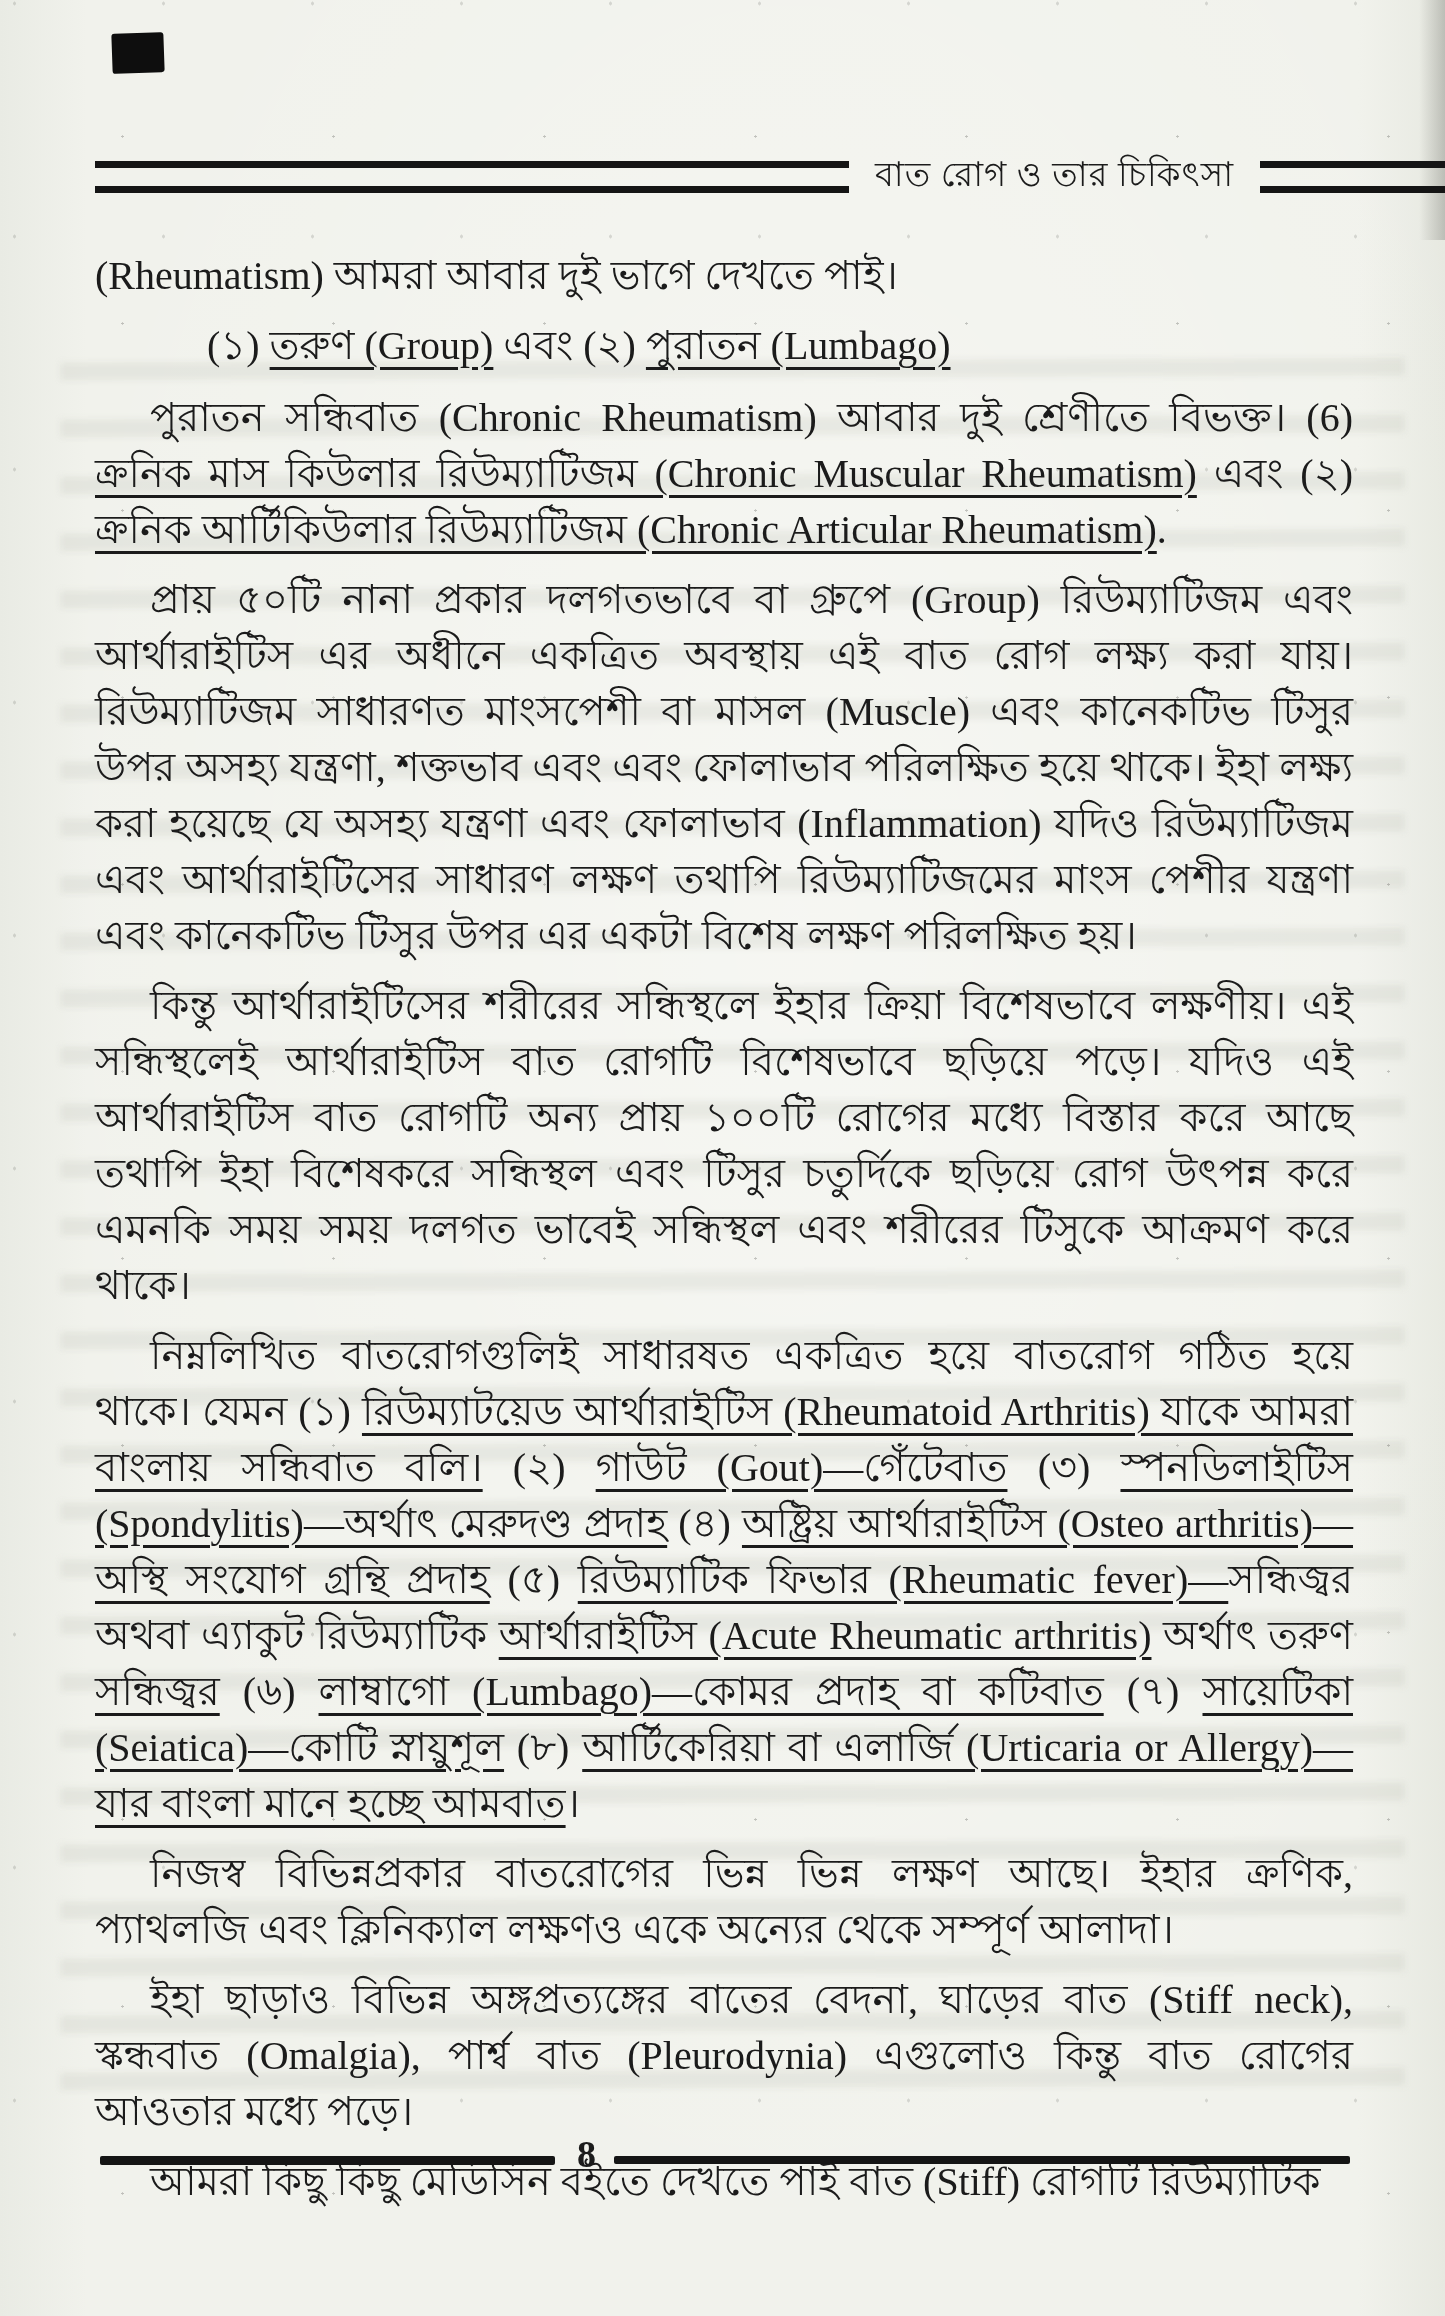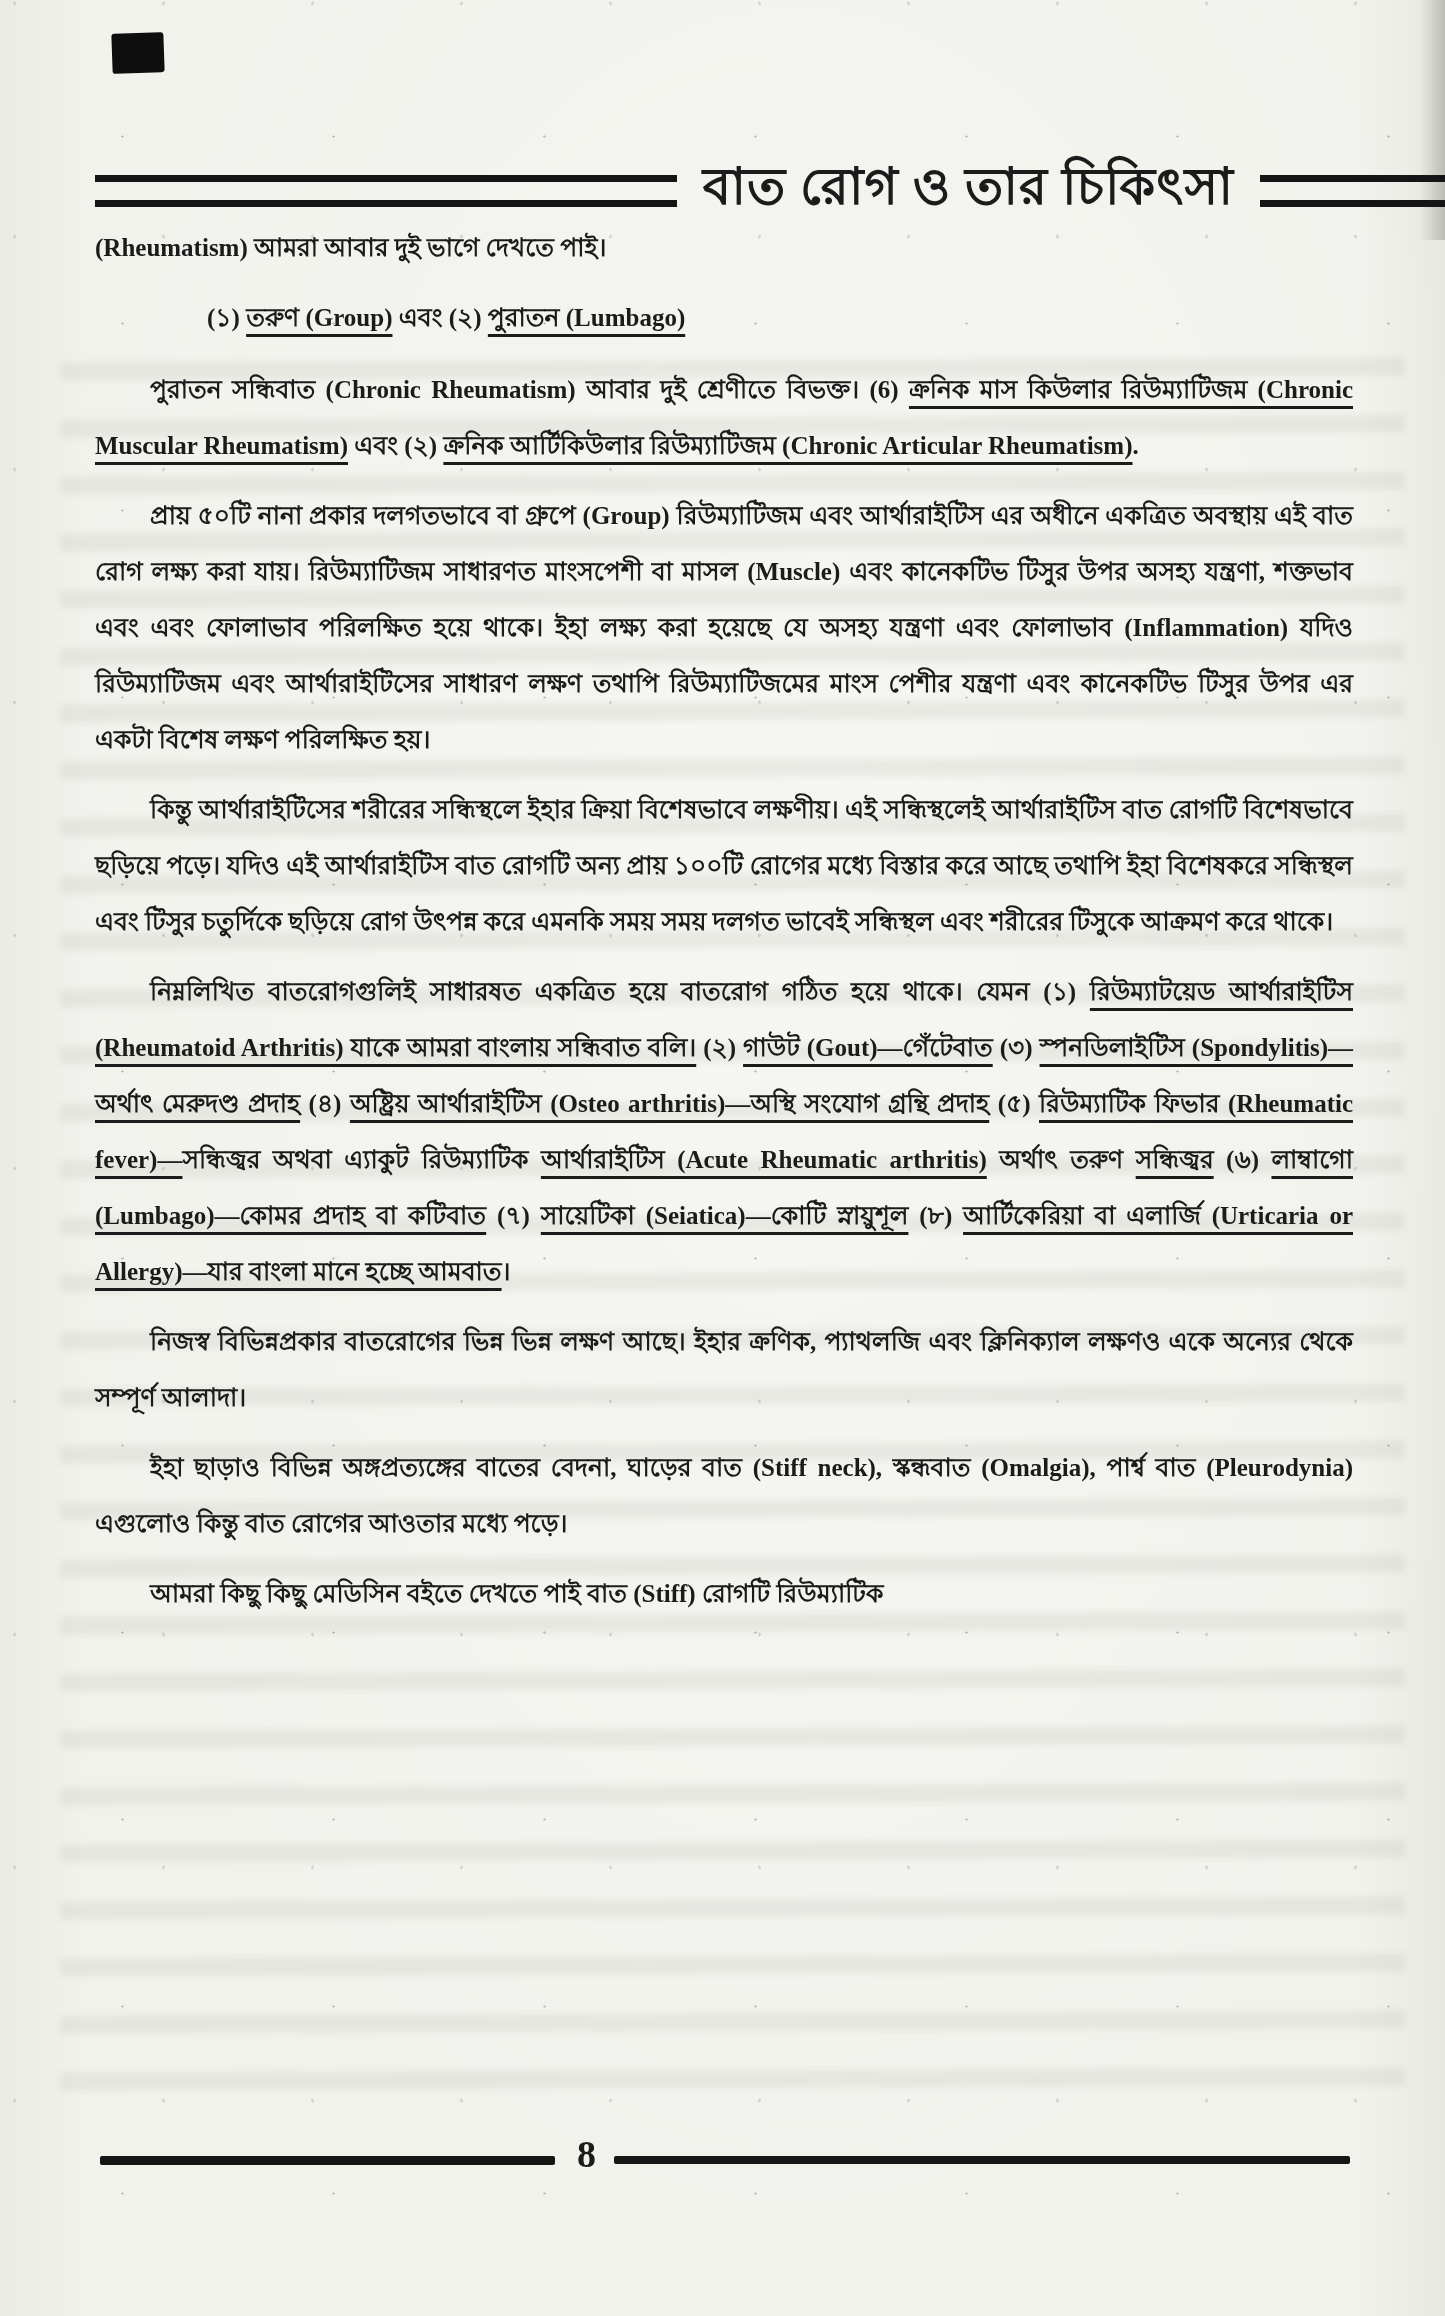--- a/index.html
+++ b/index.html
@@ -42,25 +42,25 @@
   }
   .header{
     position:absolute;top:148px;left:95px;right:0;
     display:flex;align-items:center;
   }
   .dline{height:18px;border-top:7px solid #151515;border-bottom:7px solid #151515;}
   .dline.left{flex:1 1 auto;}
   .dline.right{flex:0 0 185px;}
   .header .title{
     flex:0 0 auto;padding:0 26px;
-    font-size:51px;font-weight:bold;letter-spacing:1px;white-space:nowrap;
+    font-size:34px;font-weight:normal;letter-spacing:1px;white-space:nowrap;
   }
   .content{
-    position:absolute;top:220px;left:95px;width:1258px;
-    font-size:25px;line-height:56px;text-align:justify;font-weight:bold;
+    position:absolute;top:248px;left:95px;width:1258px;
+    font-size:40px;line-height:56px;text-align:justify;
   }
   .para{margin:0 0 14px 0;text-indent:55px;}
   .para.cont{text-indent:0;}
   .para.display{text-indent:112px;margin-bottom:16px;}
   .u{
     text-decoration:underline;
     text-decoration-thickness:3px;
     text-underline-offset:8px;
     text-decoration-color:#1b1b1b;
   }

